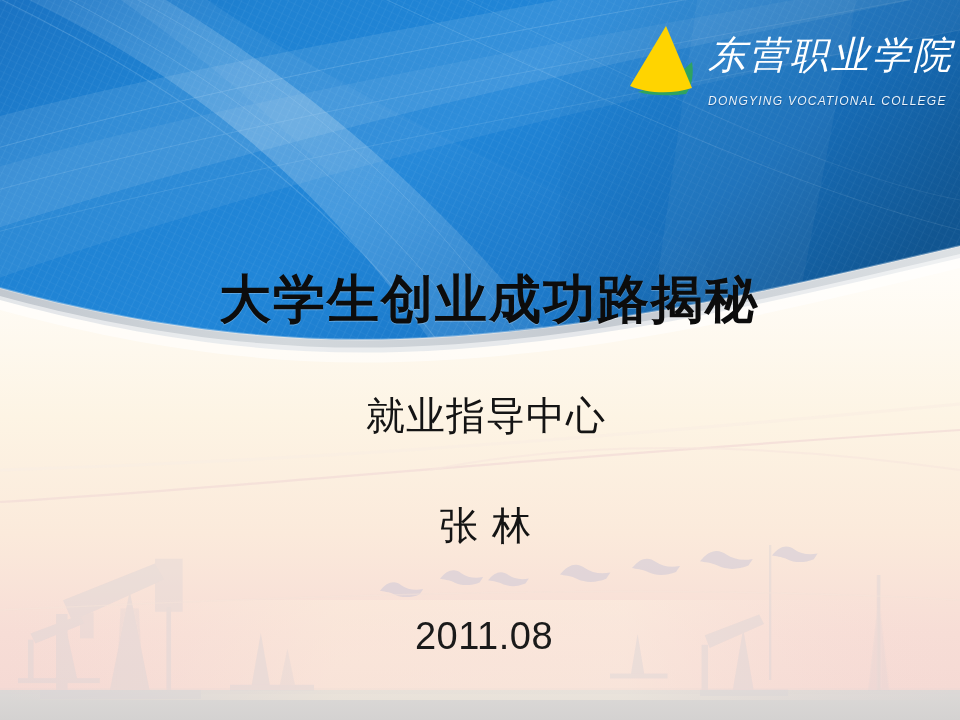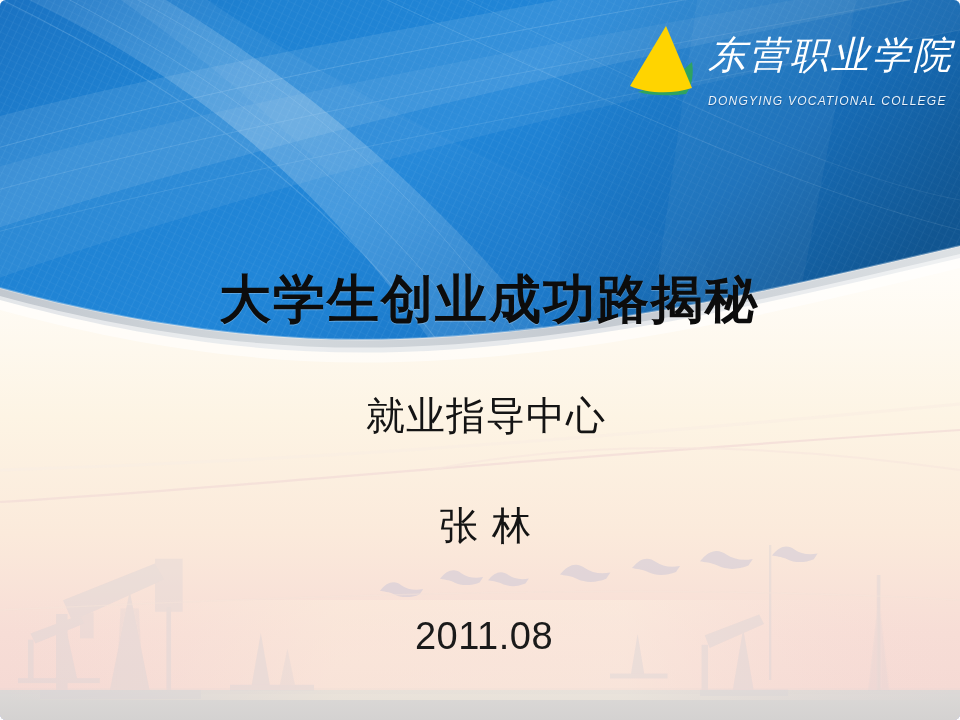--- a/index.html
+++ b/index.html
@@ -8,21 +8,20 @@
     width:960px; height:720px;
     background:#ffffff;
     font-family:"Liberation Serif", "DejaVu Serif", serif;
     overflow:hidden;
   }
   #slide {
     position:relative;
     width:960px; height:720px;
     overflow:hidden;
     background:#3b82f6;
-    border-radius:6px;
   }
 
   
   .layer { position:absolute; inset:0; }
   .layer svg { display:block; width:960px; height:720px; }
 
   
   #logo-block {
     position:absolute;
     left:622px; top:22px;

